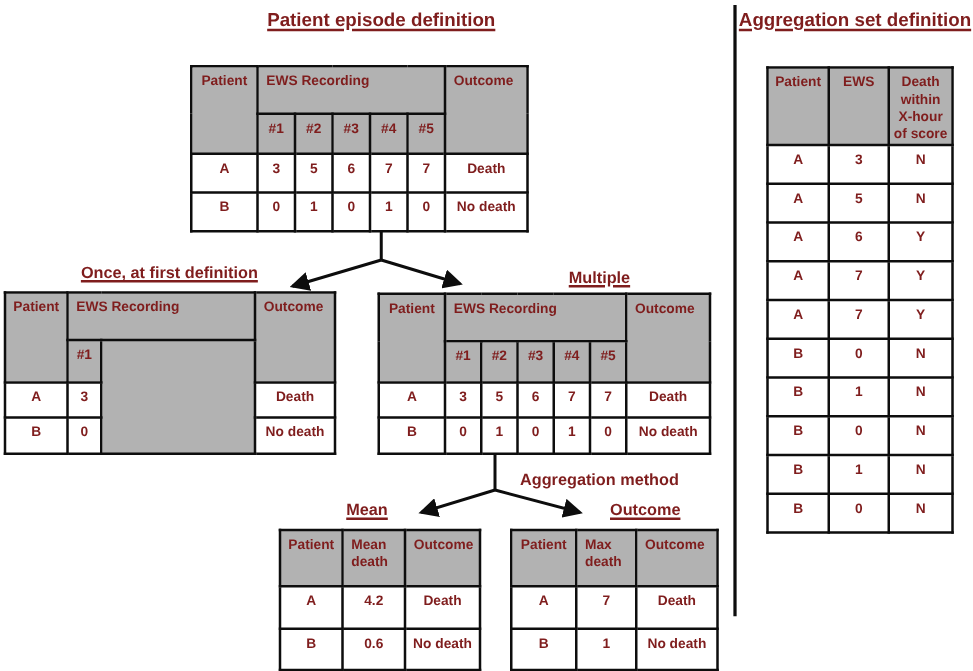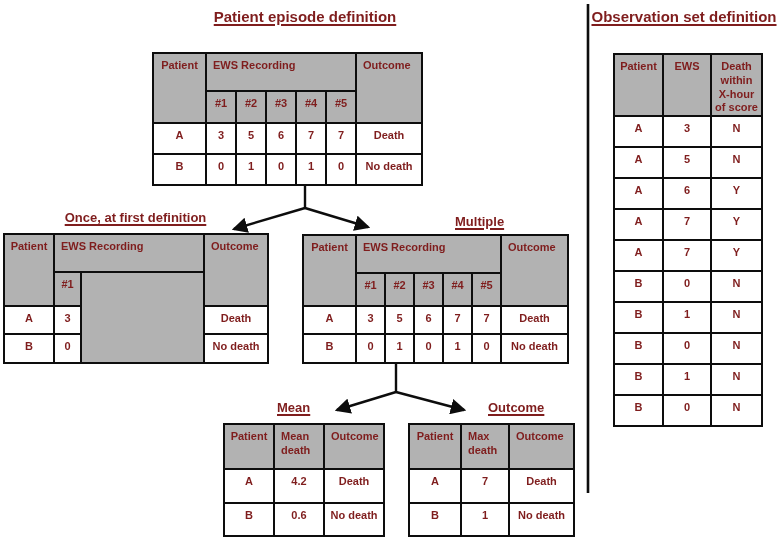--- a/index.html
+++ b/index.html
@@ -35,21 +35,21 @@
   table.dg td.fillcell { background:#b2b2b2; }
 
   svg.overlay { position:absolute; left:0; top:0; pointer-events:none; }
 </style>
 </head>
 <body>
 
 <div class="canvas">
 
   <div class="title center" style="left:160px; top:8px; width:290px;">Patient episode definition</div>
-  <div class="title center" style="left:590px; top:8px; width:188px;">Observation set definition</div>
+  <div class="title center" style="left:590px; top:8px; width:188px;">Aggregation set definition</div>
 
   <table class="dg" style="left:152px; top:52px; width:269px;">
     <colgroup>
         <col style="width:53px">
         <col style="width:30px">
         <col style="width:30px">
         <col style="width:30px">
         <col style="width:30px">
         <col style="width:30px">
         <col style="width:66px">
@@ -81,20 +81,21 @@
       <td>0</td>
       <td>1</td>
       <td>0</td>
       <td>1</td>
       <td>0</td>
       <td>No death</td>
     </tr>
   </tbody>
     </table>
 
+  <div class="flowlabel" style="left:416px; top:376px;">Aggregation method</div>
 
   <div class="subtitle center" style="left:8px; top:210px; width:255px;">Once, at first definition</div>
   <div class="subtitle" style="left:455px; top:214px;">Multiple</div>
   <div class="subtitle" style="left:277px; top:400px;">Mean</div>
   <div class="subtitle" style="left:488px; top:400px;">Outcome</div>
 
   <table class="dg" style="left:3px; top:233px; width:264px;">
     <colgroup>
         <col style="width:50px">
         <col style="width:27px">

